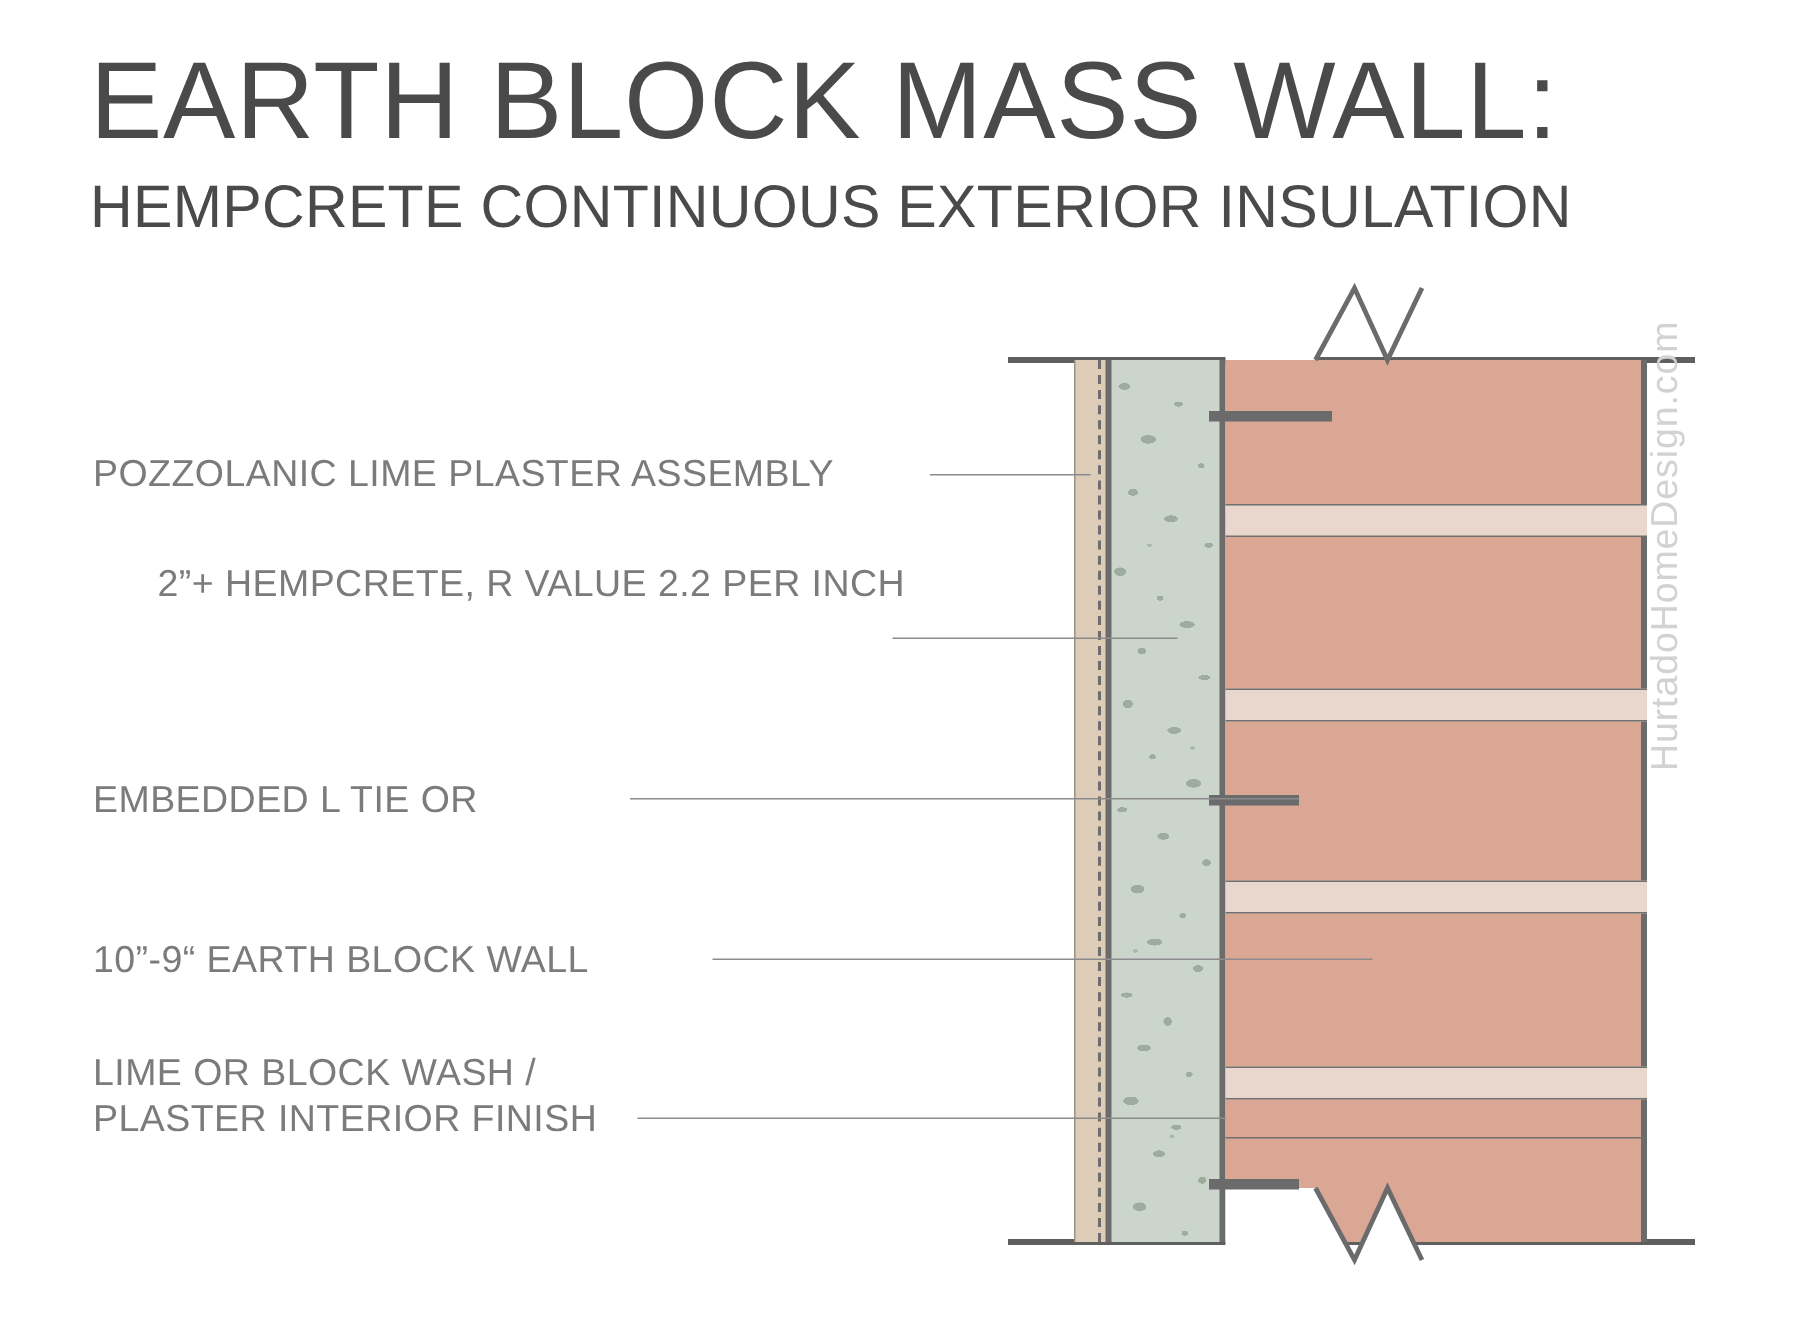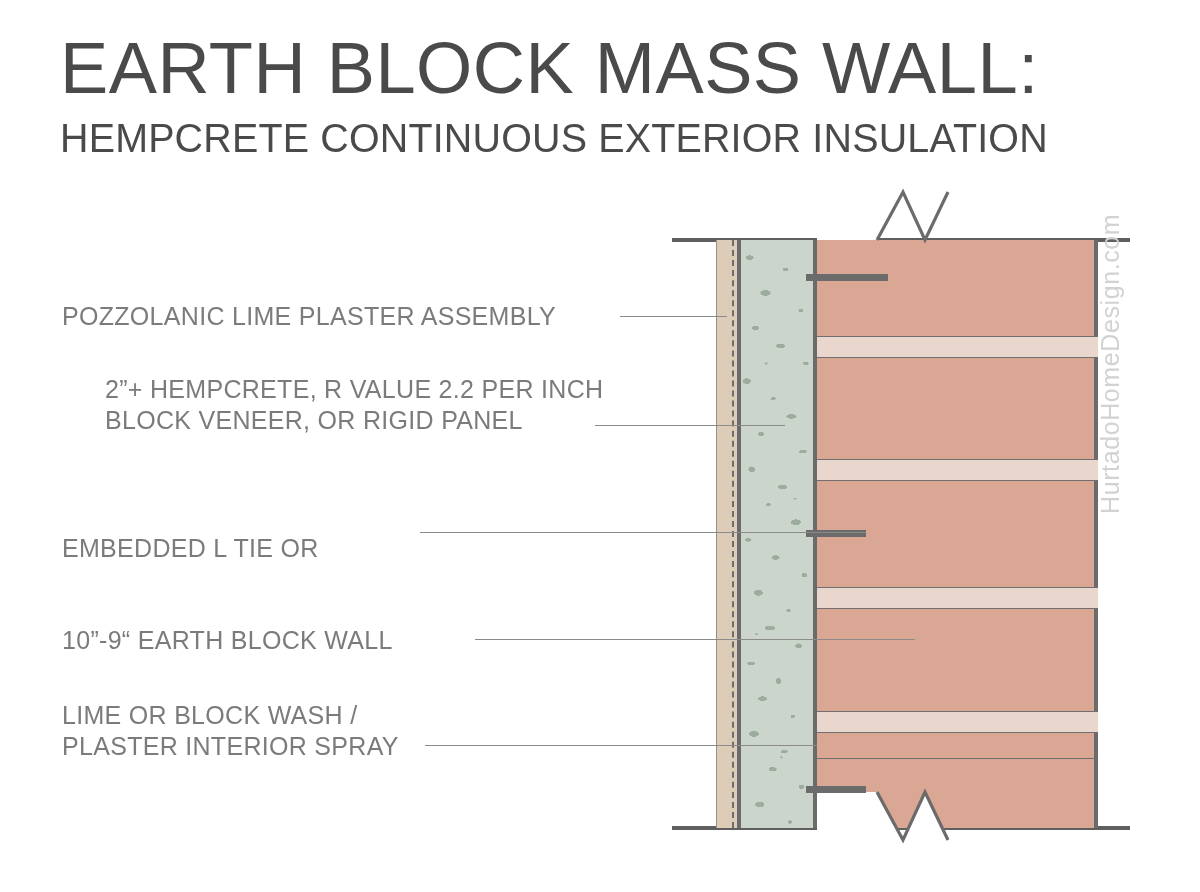--- a/index.html
+++ b/index.html
@@ -244,31 +244,30 @@
   <div id="watermark">HurtadoHomeDesign.com</div>
 </div>
 
 <div class="label" style="left:62px; top:301px;">
   <span class="ln">POZZOLANIC LIME PLASTER ASSEMBLY</span>
 </div>
 <div class="leader" style="left:620px; top:316px; width:107px;"></div>
 
 <div class="label" style="left:62px; top:374px;margin-left:43px;">
   <span class="ln">2”+ HEMPCRETE, R VALUE 2.2 PER INCH</span>
-  <span class="ln">BLOCK VENEER, OR RIGID PANEL</span>
 </div>
 <div class="leader" style="left:595px; top:425px; width:190px;"></div>
 
-<div class="label" style="left:62px; top:518px;margin-top:15px;">
+<div class="label" style="left:62px; top:518px;">
   <span class="ln">EMBEDDED L TIE OR</span>
 </div>
 <div class="leader" style="left:420px; top:532px; width:446px;"></div>
 
 <div class="label" style="left:62px; top:625px;">
   <span class="ln">10”-9“ EARTH BLOCK WALL</span>
 </div>
 <div class="leader" style="left:475px; top:639px; width:440px;"></div>
 
 <div class="label" style="left:62px; top:700px;">
   <span class="ln">LIME OR BLOCK WASH /</span>
-  <span class="ln">PLASTER INTERIOR SPRAY</span>
+  <span class="ln">PLASTER INTERIOR FINISH</span>
 </div>
 <div class="leader" style="left:425px; top:745px; width:392px;"></div>
 
 </body></html>

